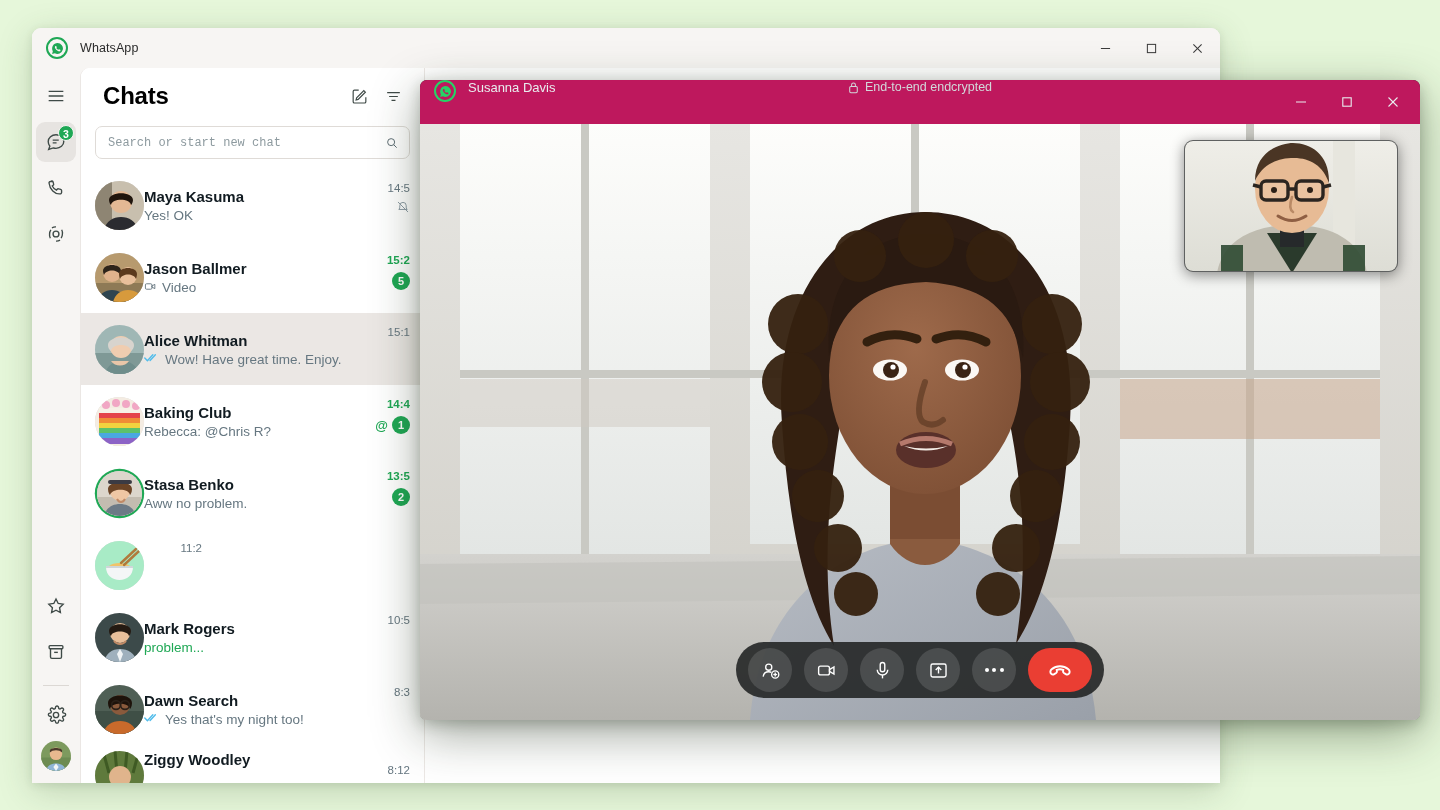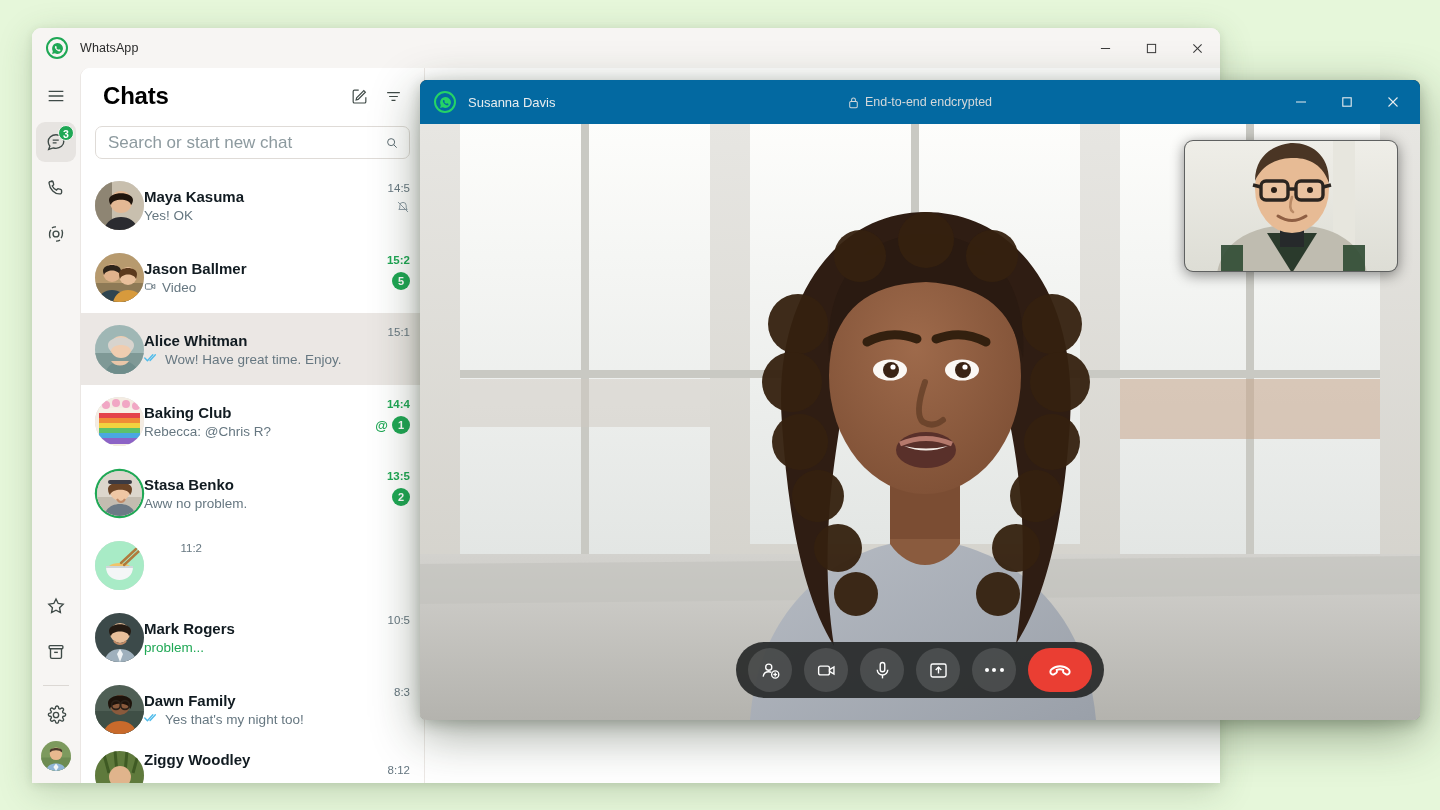--- a/index.html
+++ b/index.html
@@ -91,22 +91,22 @@
   .hdr-icon { width: 34px; height: 34px; border-radius: 50%; display:flex;
               align-items:center; justify-content:center; color:#3f4a47; }
   .hdr-icon svg { width: 19px; height: 19px; }
 
   #searchwrap { padding: 2px 14px 10px 14px; }
   #searchbox {
     height: 33px; border: 1px solid #dfdbd7; border-radius: 7px;
     display: flex; align-items: center; padding: 0 10px 0 12px; background:#fff;
   }
   #search-input {
-    flex: 1; border: 0; outline: 0; font-size: 17px;
-    color: #3b4a54; font-family: Liberation Sans, sans-serif; background: transparent;
+    flex: 1; border: 0; outline: 0; font-size: 12px;
+    color: #3b4a54; font-family: Liberation Mono, monospace; background: transparent;
   }
   #search-input::placeholder { color: #8d9a9f; }
   #searchbox svg { width: 14px; height: 14px; color: #5b6b71; flex: none; }
 
   #chatlist { flex: 1; overflow: hidden; }
   .chat-row {
     height: 72px; display: flex; align-items: center;
     padding: 0 14px 0 14px; position: relative;
   }
   .chat-row.selected { background: #ebe7e4; }
@@ -143,22 +143,22 @@
 
   
   #call-window {
     position: absolute; left: 420px; top: 80px;
     width: 1000px; height: 640px;
     background: #1d1f1f; border-radius: 7px;
     box-shadow: 0 14px 48px rgba(30,45,25,.42), 0 4px 14px rgba(30,45,25,.24);
     overflow: hidden; display: flex; flex-direction: column;
   }
   #call-titlebar {
-    height: 44px; flex: none; background: #0369a1; position: relative;
-    display: flex; align-items: center; padding-left: 14px;
+    height: 44px; flex: none; background: #be185d; position: relative;
+    display: flex; align-items: flex-start; padding-left: 14px;
   }
   .call-logo { width: 22px; height: 22px; border-radius: 50%;
     border: 2.1px solid #25d366; display:flex; align-items:center; justify-content:center; }
   .call-logo svg { width: 13px; height: 13px; }
   #call-peer { margin-left: 12px; font-size: 13px; color: #e9edef; }
   #call-enc {
     position: absolute; left: 0; right: 0; text-align: center;
     font-size: 12.5px; color: #d3d8da; display: flex; align-items: center;
     justify-content: center; gap: 6px; pointer-events: none;
   }
@@ -512,21 +512,21 @@
      <circle cx="25" cy="20" r="10" fill="#8a5a3c"></circle>
      <path d="M13 18c0-10 24-10 24 0 0 4-2 6-2 6-1-7-19-7-20 0 0 0-2-2-2-6z" fill="#1d120a"></path>
      <g stroke="#2a2018" stroke-width="1.6" fill="none">
                       <circle cx="21" cy="20" r="4.4"></circle>
                       <circle cx="30" cy="20" r="4.4"></circle>
                       <line x1="25.4" y1="20" x2="25.6" y2="20"></line>
                     </g>
      <path d="M8 49c2-9 9-13 17-13s15 4 17 13z" fill="#c96a2b"></path>
                   </svg></div>
                 <div class="chat-meta">
-                  <div class="chat-name">Dawn Family</div>
+                  <div class="chat-name">Dawn Search</div>
                   <div class="chat-msg">
                     <span class="ticks">
                       <svg viewBox="0 0 20 12" fill="none" stroke="currentColor" stroke-width="1.8" stroke-linecap="round" stroke-linejoin="round">
                         <path d="M1 6.6l3.3 3.4L11 2.6"></path>
                         <path d="M7.6 9.8l6.6-7.2"></path>
                       </svg>
                     </span>
                     <span>Yes that's my night too!</span>
                   </div>
                 </div>

